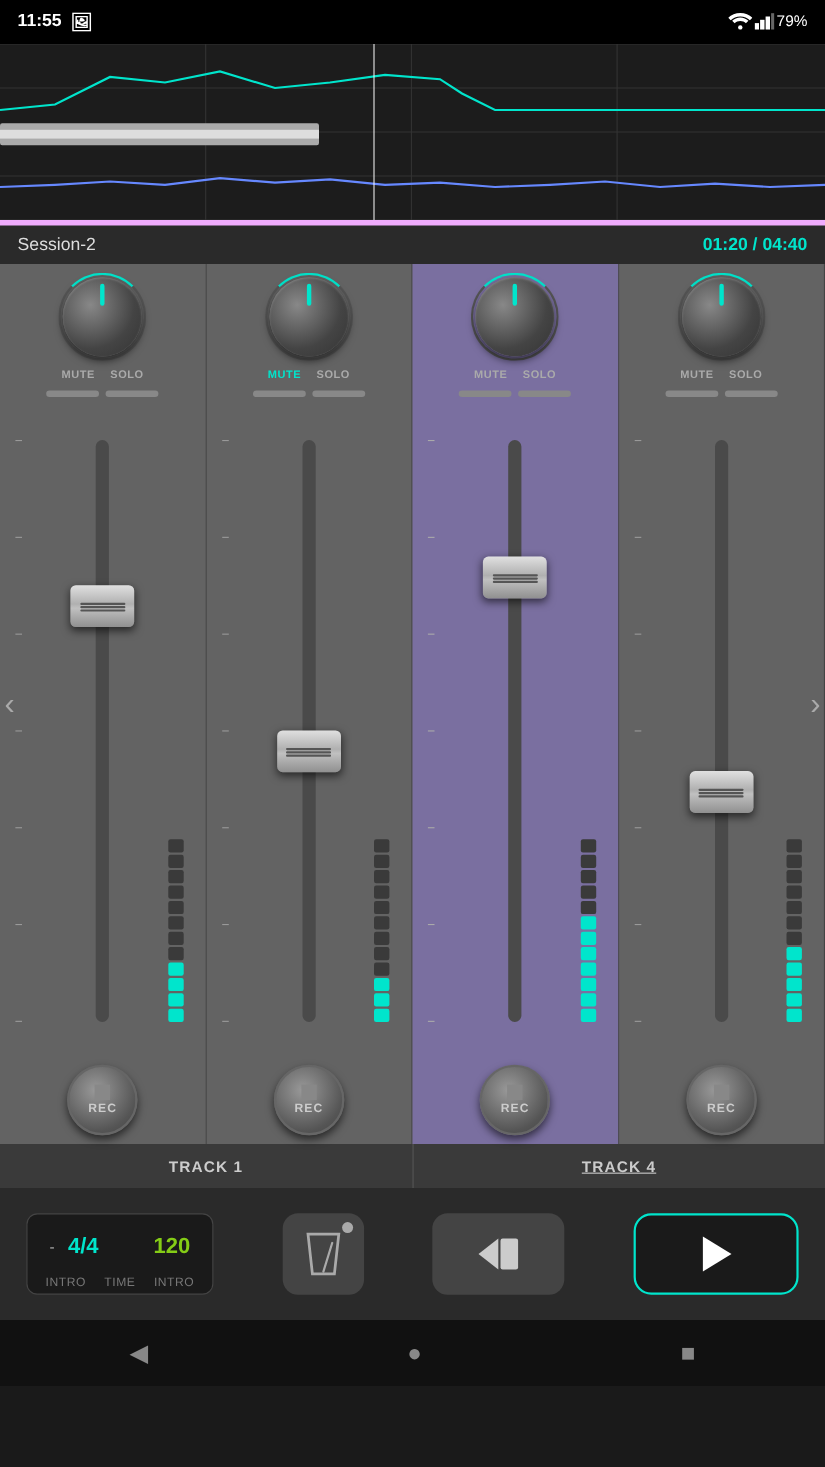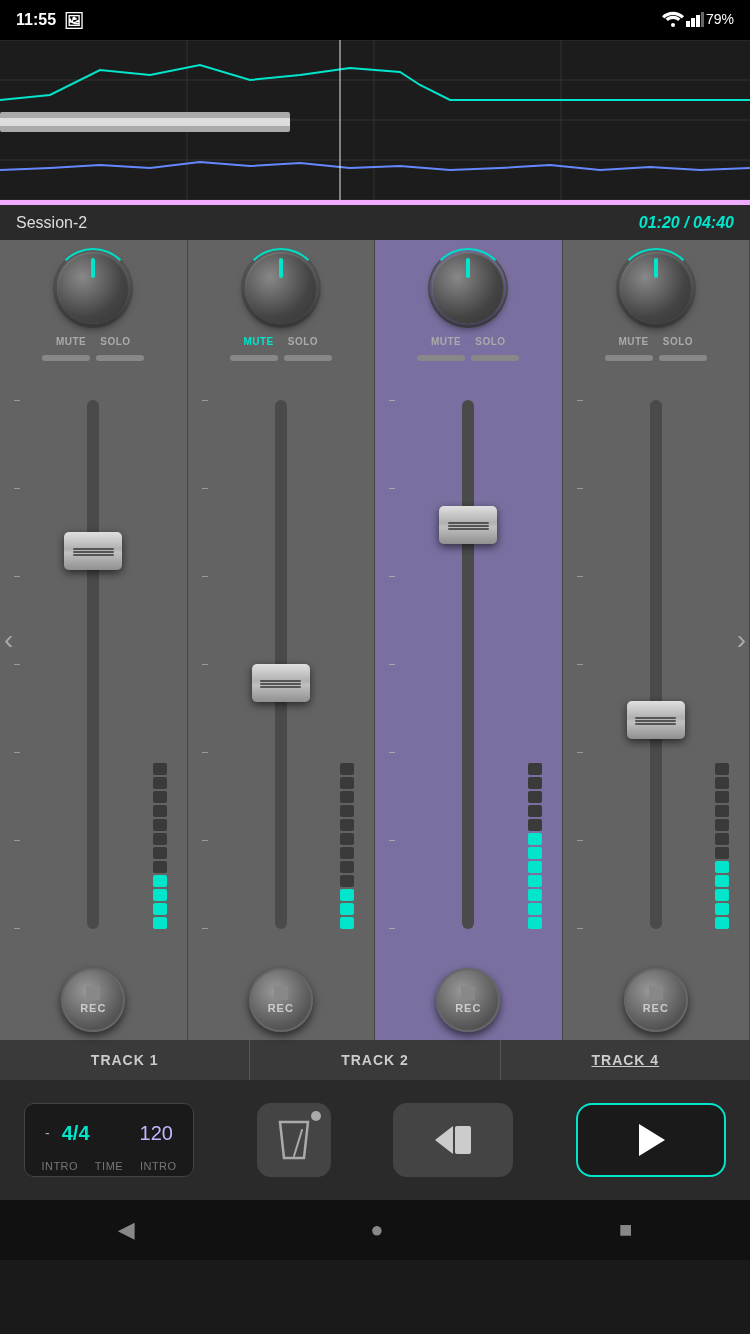--- a/index.html
+++ b/index.html
@@ -58,21 +58,20 @@
       border-top: 5px solid #f0abfc;
     }
     .session-name {
       color: #ddd;
       font-size: 16px;
     }
     .session-time {
       color: #00e5cc;
       font-size: 16px;
       font-weight: bold;
-      font-style: italic;
     }
 
     
     .mixer-area {
       width: 750px;
       height: 800px;
       background: #5a5a5a;
       display: flex;
       position: relative;
     }
@@ -256,21 +255,21 @@
     .tempo-values {
       display: flex;
       align-items: center;
       justify-content: center;
       gap: 12px;
       padding: 6px 8px 2px 8px;
       flex: 1;
     }
     .tempo-dash { color: #aaa; font-size: 14px; }
     .tempo-time { color: #00e5cc; font-size: 20px; font-weight: bold; }
-    .tempo-bpm { color: #c4b5fd; font-size: 20px; font-weight: normal; margin-left: 38px; }
+    .tempo-bpm { color: #84cc16; font-size: 20px; font-weight: bold; margin-left: 38px; }
     .tempo-labels {
       display: flex;
       justify-content: space-around;
       padding: 2px 8px 4px 8px;
     }
     .tempo-label-text { color: #777; font-size: 11px; letter-spacing: 0.5px; }
 
     
     .metro-button {
       width: 74px;
@@ -678,23 +677,20 @@
   </div>
 
   <span class="nav-arrow nav-arrow-right">›</span>
 </div>
 
 <div class="track-labels">
   <div class="track-label">
     <span>TRACK 1</span>
   </div>
   <div class="track-label">
-    <span>TRACK 2</span>
-  </div>
-  <div class="track-label">
     <span>TRACK 4</span>
   </div>
 </div>
 
 <div class="transport-bar">
 
   <div class="tempo-box">
     <div class="tempo-values">
       <span class="tempo-dash">-</span>
       <span class="tempo-time">4/4</span>

